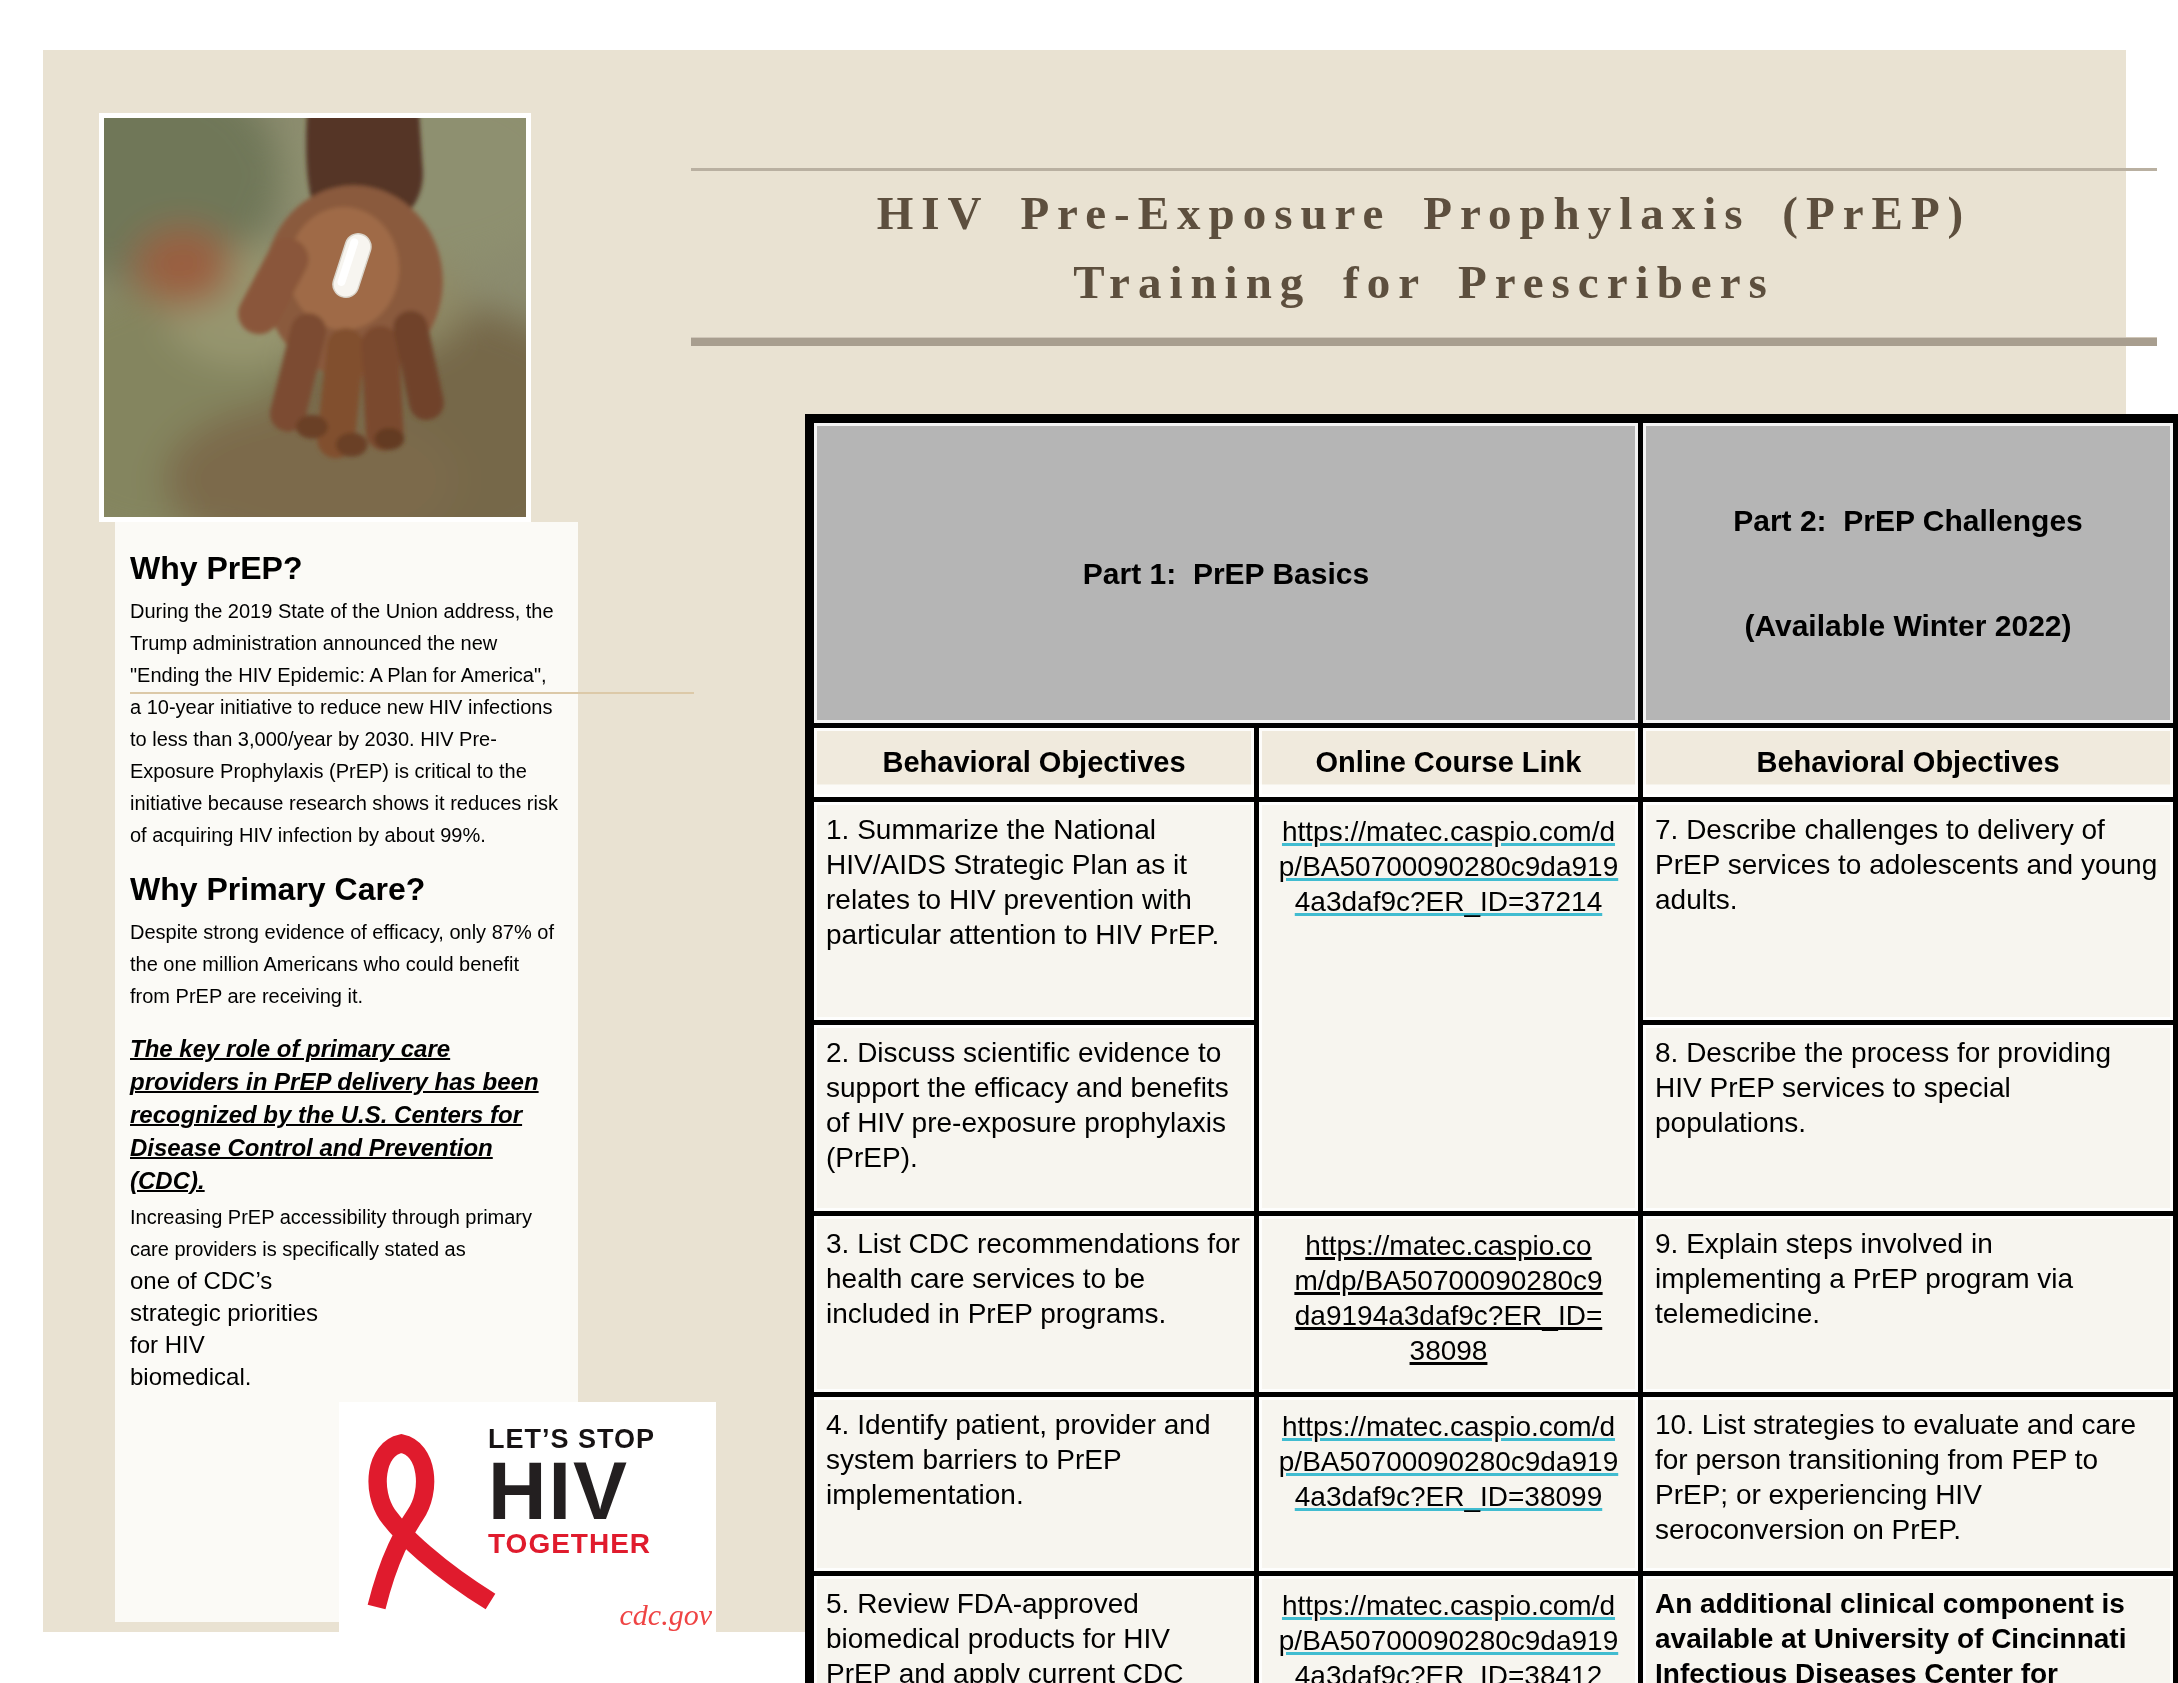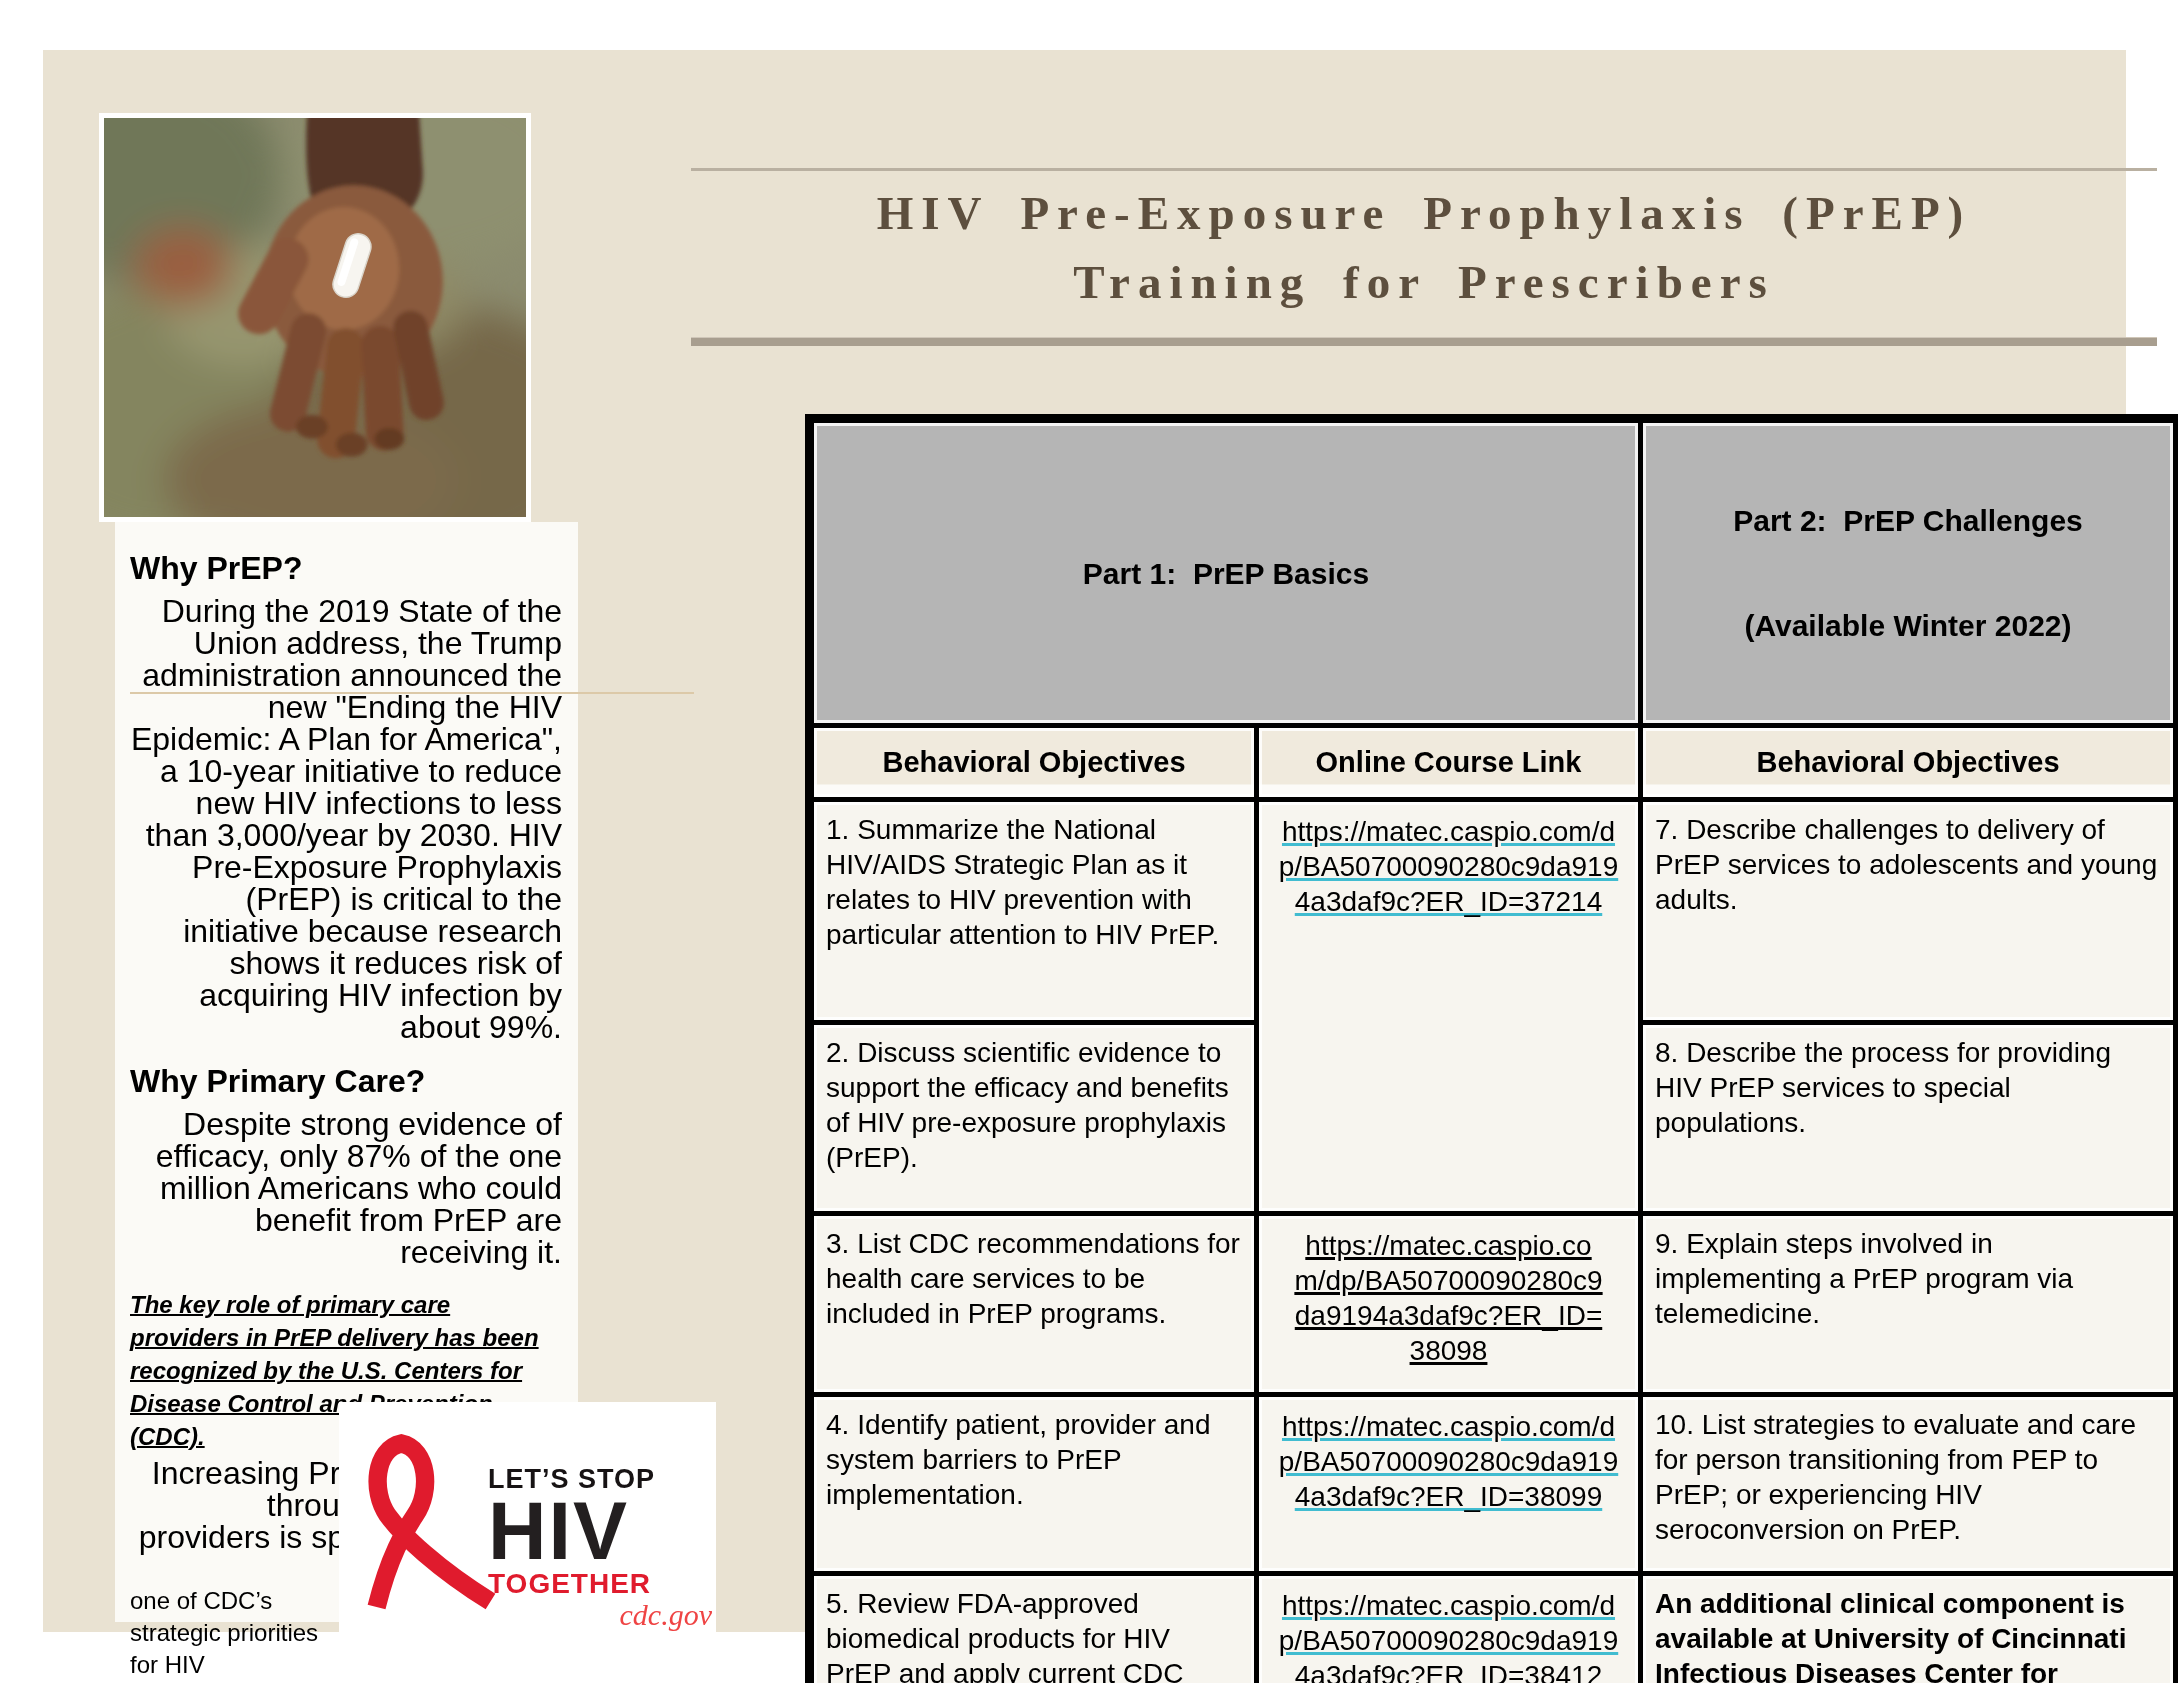--- a/index.html
+++ b/index.html
@@ -8,28 +8,28 @@
     font-family:"Liberation Sans",sans-serif;color:#000;overflow:hidden;
   }
   .canvas{position:absolute;left:43px;top:50px;width:2083px;height:1582px;background:#e9e2d2;}
 
   
   .photo-frame{position:absolute;left:56px;top:63px;width:432px;height:409px;background:#fff;padding:5px;box-sizing:border-box;}
   .photo-frame svg{width:100%;height:100%;display:block;}
 
   .text-panel{position:absolute;left:72px;top:472px;width:463px;height:1100px;background:#fbfaf6;box-sizing:border-box;padding:28px 16px 0 15px;}
   .section-heading{font-size:32px;font-weight:bold;margin:0 0 8px 0;}
-  .body-text{font-size:32px;line-height:32px;margin:0 0 20px 0;text-align:right;}
+  .body-text{font-size:20px;line-height:32px;margin:0 0 20px 0;}
   .key-role{font-size:24px;line-height:33px;font-weight:bold;font-style:italic;text-decoration:underline;text-decoration-thickness:2px;margin:0 0 4px 0;}
   .narrow-text{width:194px;font-size:24px;line-height:32px;}
   .artifact-line{position:absolute;left:87px;top:642px;width:564px;height:2px;background:#dcc9a8;}
 
   .logo-box{position:absolute;left:296px;top:1352px;width:377px;height:230px;background:#ffffff;}
   .ribbon{position:absolute;left:10px;top:10px;width:147px;height:210px;}
-  .logo-text{position:absolute;left:149px;top:22px;white-space:nowrap;margin-top:40px;}
+  .logo-text{position:absolute;left:149px;top:22px;white-space:nowrap;}
   .lets-stop{font-size:27px;font-weight:800;color:#171314;letter-spacing:1px;}
   .hiv-big{font-size:81px;font-weight:800;color:#231f20;line-height:73px;letter-spacing:2px;}
   .together{font-size:28px;font-weight:800;color:#e01b2d;letter-spacing:1px;}
   .cdc-gov{position:absolute;right:4px;bottom:0px;font-family:"Liberation Serif",serif;font-style:italic;font-size:30px;color:#ef4444;}
 
   
   .doc-title{position:absolute;left:648px;top:129px;width:1466px;text-align:center;
     font-family:"Liberation Serif",serif;font-weight:bold;font-size:47px;line-height:69px;
     letter-spacing:8px;word-spacing:12px;color:#5d4f3e;}
   .doc-title span{display:block;}

